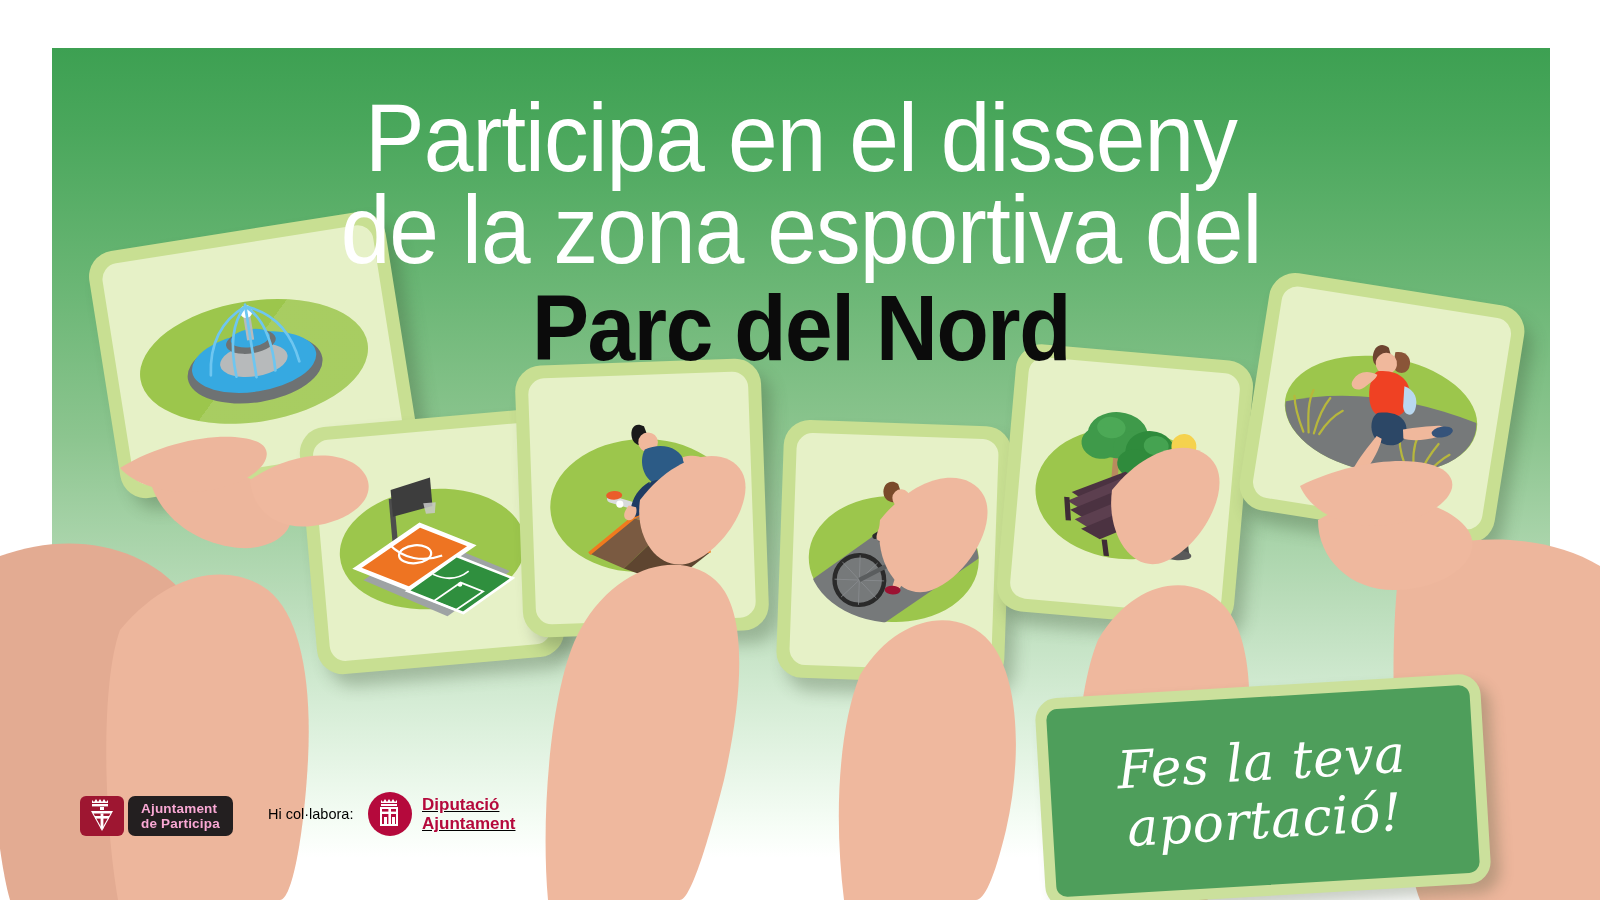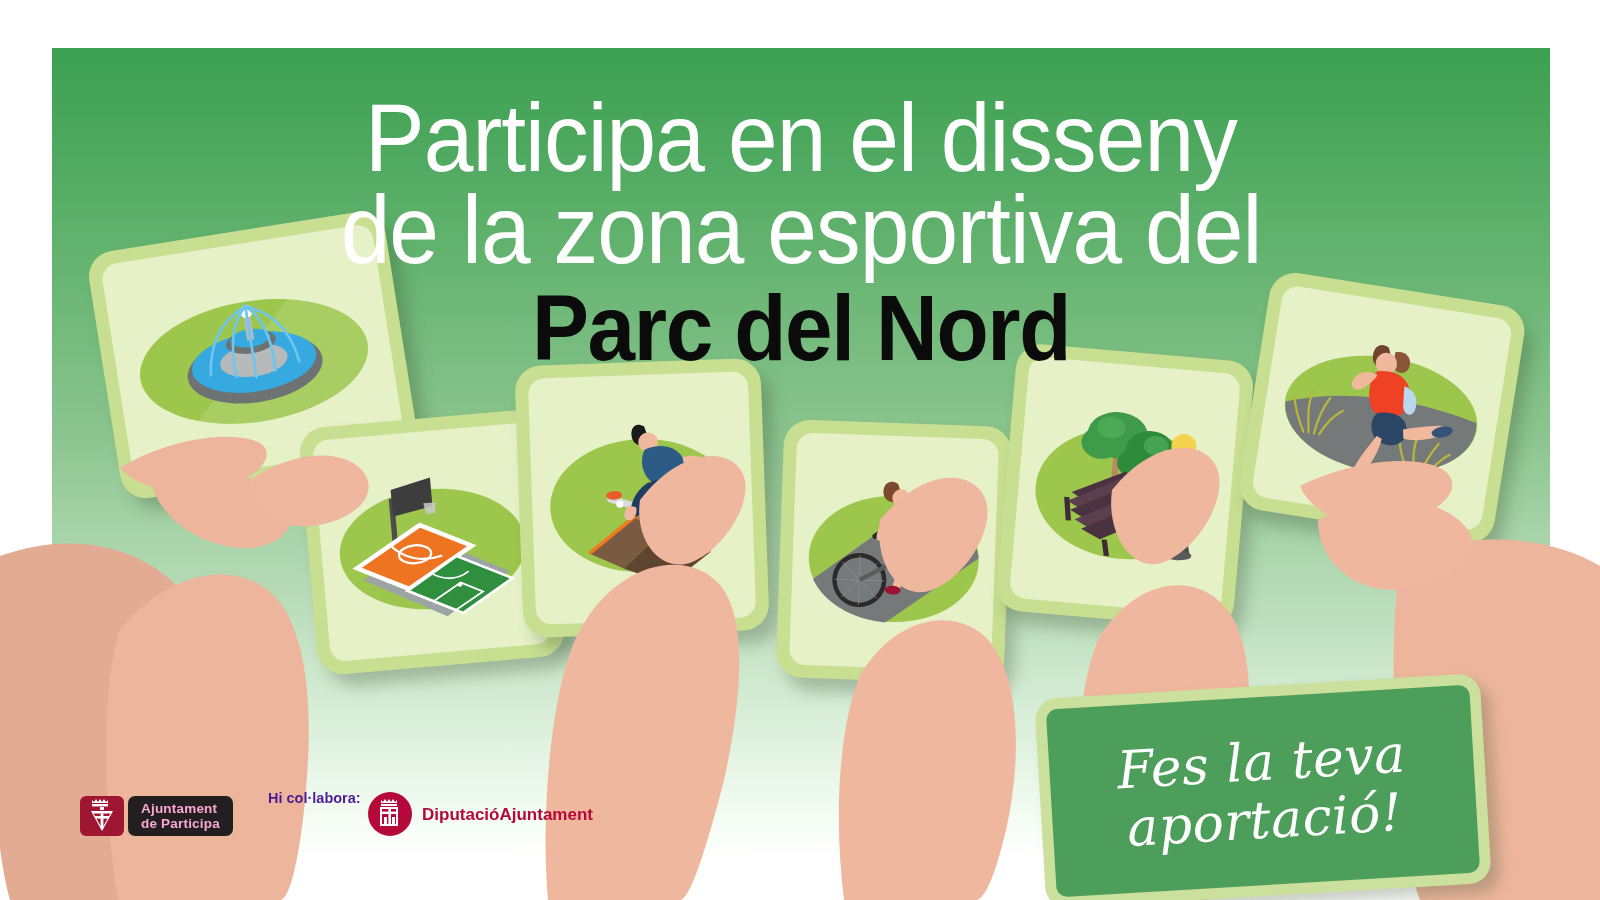--- a/index.html
+++ b/index.html
@@ -76,26 +76,26 @@
   .logo-aj{position:absolute;left:80px;top:16px;display:flex;align-items:stretch;height:40px;}
   .aj-crest{
     width:44px;height:40px;background:#9e1631;border-radius:6px;
     position:relative;margin-right:4px;
   }
   .aj-box{
     background:#231f20;border-radius:7px;padding:4px 13px;display:flex;
     flex-direction:column;justify-content:center;
   }
   .aj-box span{color:#f9a8d4;font-size:13.5px;line-height:15px;font-family:"Liberation Sans",sans-serif;letter-spacing:.2px;font-weight:bold;}
-  .collab{position:absolute;left:268px;top:10px;font-size:14.5px;color:#4c1d95;font-family:"Liberation Sans",sans-serif;font-weight:bold;}
+  .collab{position:absolute;left:268px;top:26px;font-size:14.5px;color:#000000;font-family:"Liberation Sans",sans-serif;}
   .logo-dip{position:absolute;left:368px;top:12px;display:flex;align-items:center;}
   .dip-circle{
     width:44px;height:44px;border-radius:50%;background:#b5093c;position:relative;margin-right:10px;
   }
-  .dip-text{display:flex;flex-direction:row;}
+  .dip-text{display:flex;flex-direction:column;text-decoration:underline;}
   .dip-text span{color:#b5093c;font-weight:700;font-size:17px;line-height:19px;font-family:"Liberation Sans",sans-serif;}
 </style>
 </head>
 <body>
 
 <div id="stage">
 
   <div class="panel"></div>
 
   <div class="headline">

